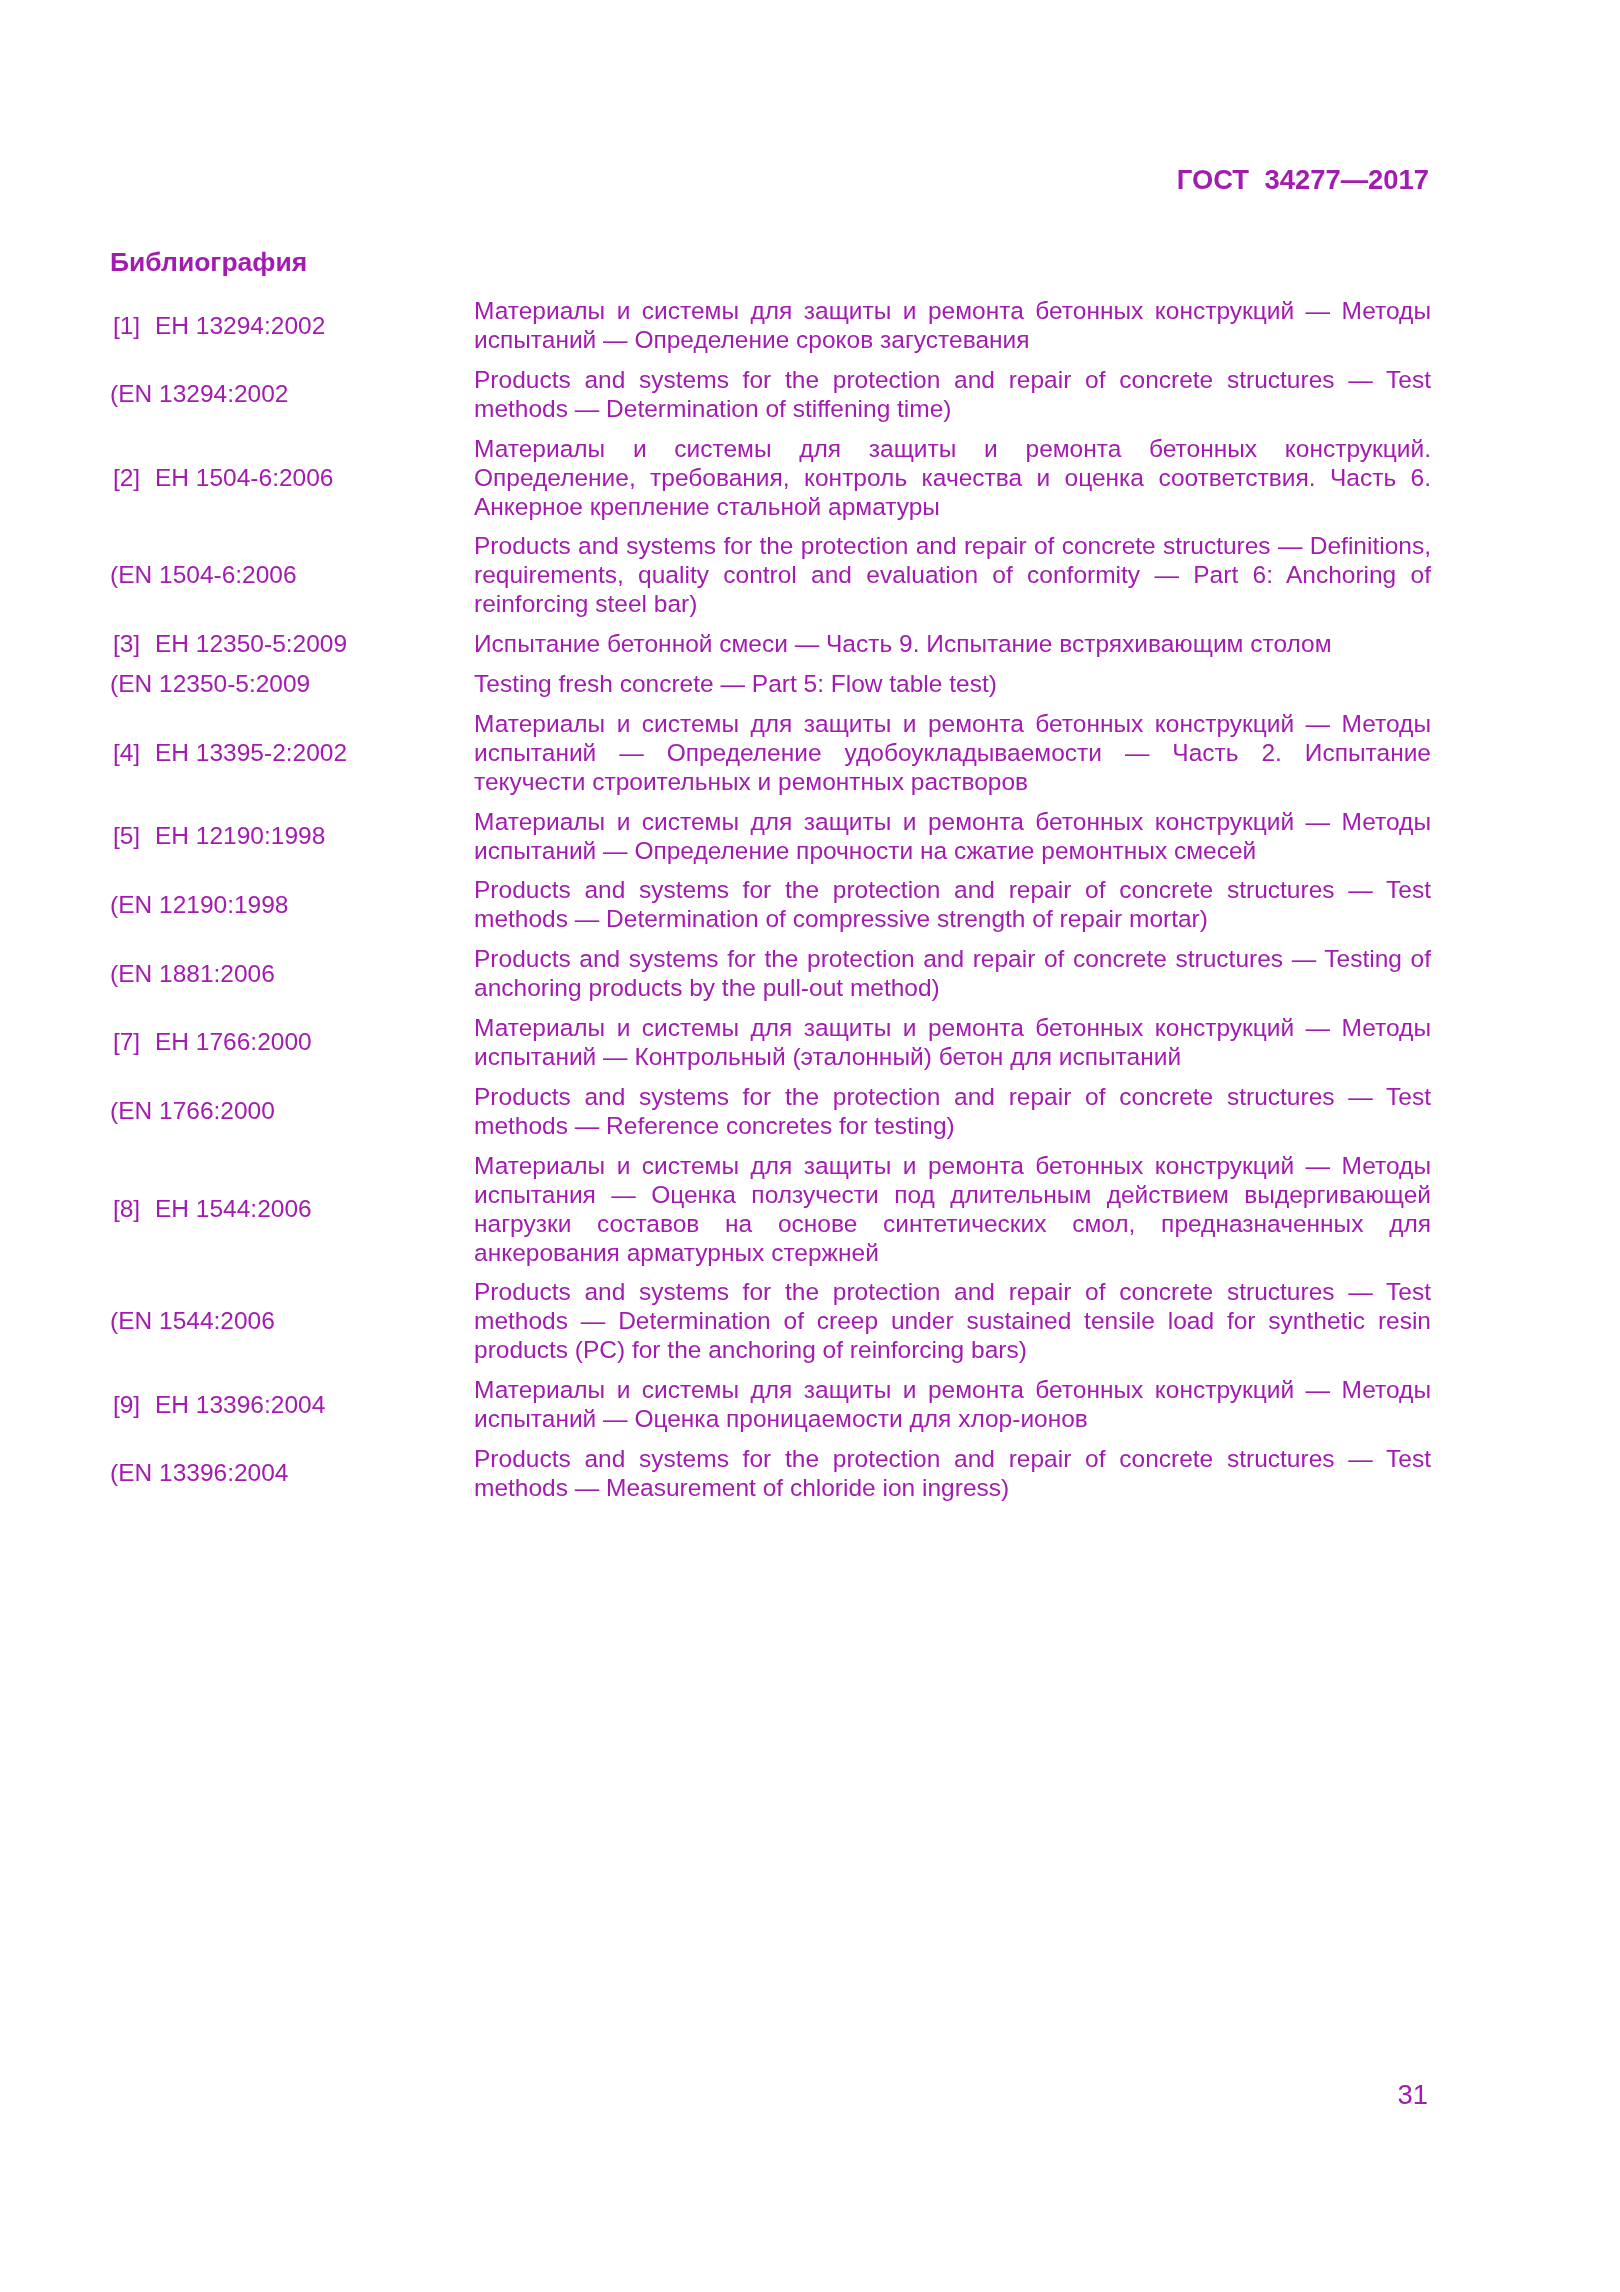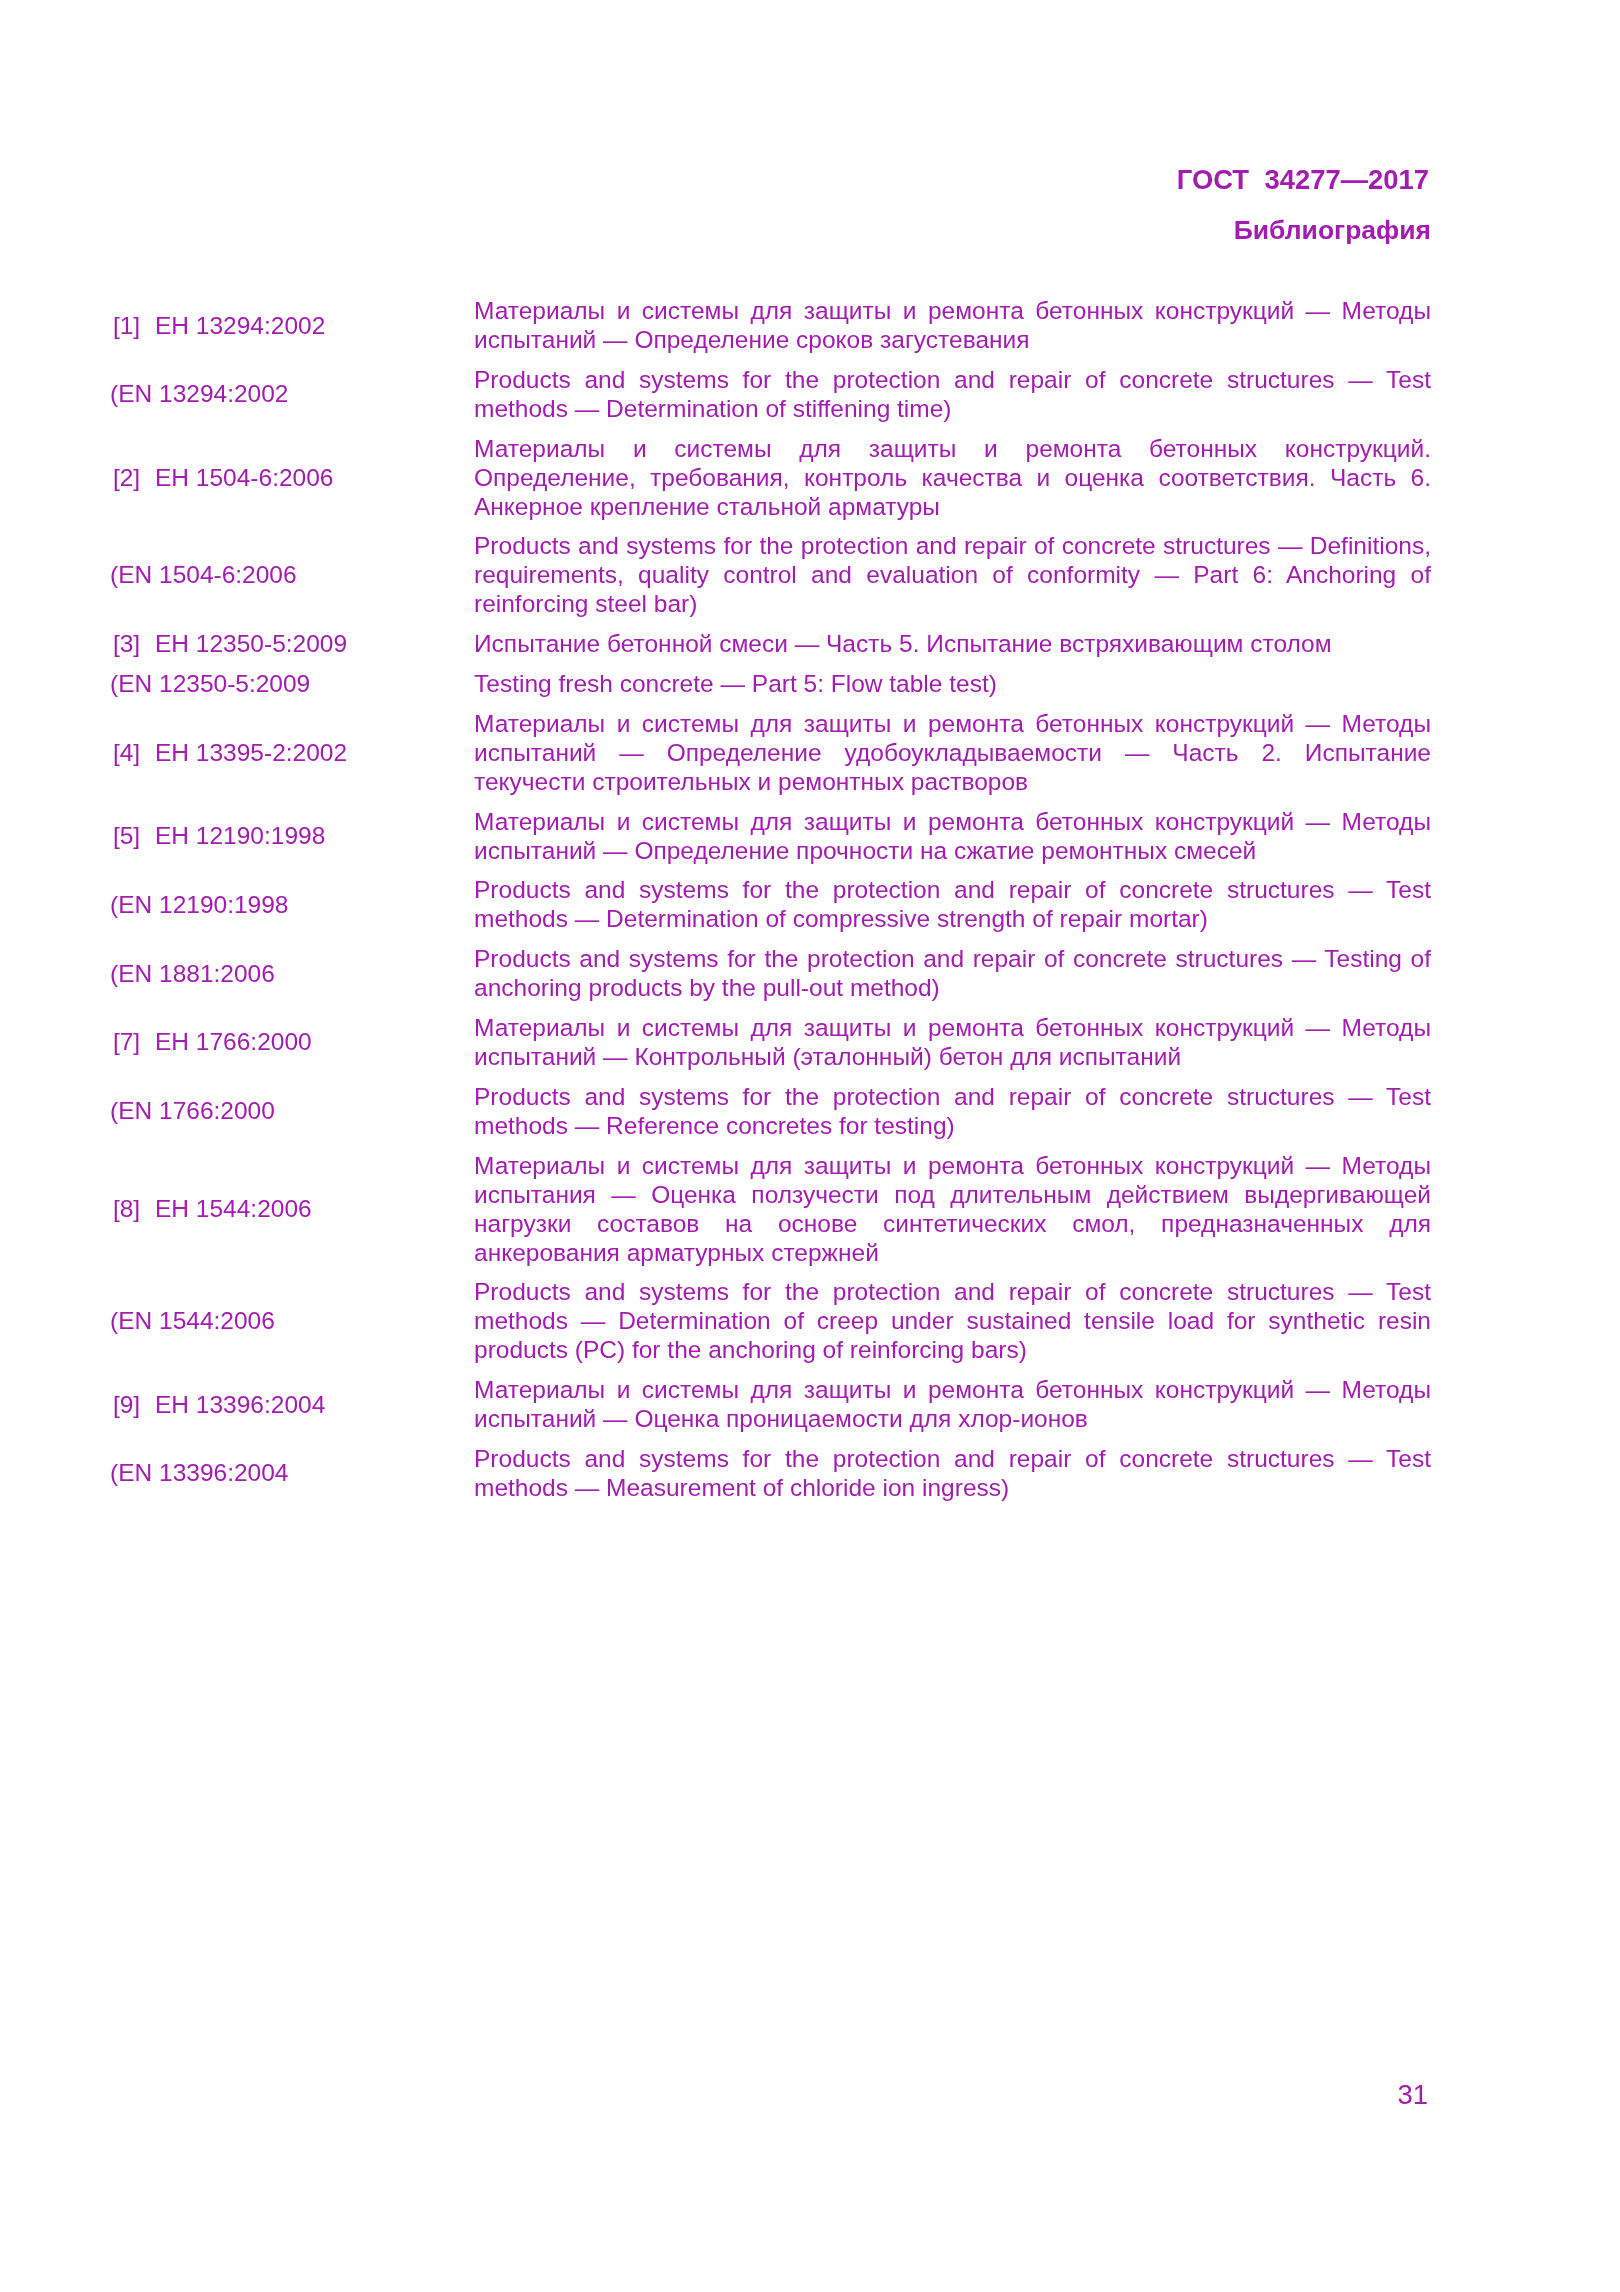--- a/index.html
+++ b/index.html
@@ -24,24 +24,24 @@
     position: absolute;
     top: 165px;
     right: 191px;
     font-size: 27.4px;
     font-weight: bold;
     word-spacing: 7.8px;
     white-space: nowrap;
   }
   .doc-title {
     position: absolute;
-    top: 216px;
+    top: 248px;
     left: 110px;
     width: 1321px;
-    text-align: right;
+    text-align: left;
     font-size: 26.5px;
     font-weight: bold;
   }
   .bibliography {
     position: absolute;
     top: 296px;
     left: 110px;
     width: 1321px;
   }
   .bib-row {
@@ -97,21 +97,21 @@
       <div class="ref-cell"><span class="ref-num">[2]</span><span>ЕН 1504-6:2006</span></div>
       <div class="text-cell">Материалы и системы для защиты и ремонта бетонных конструкций. Определение, требования, контроль качества и оценка соответствия. Часть 6. Анкерное крепление стальной арматуры</div>
     </div>
     <div class="bib-row">
       <div class="ref-cell">(EN 1504-6:2006</div>
       <div class="text-cell">Products and systems for the protection and repair of concrete structures — Definitions, requirements, quality control and evaluation of conformity — Part 6: Anchoring of reinforcing steel bar)</div>
     </div>
 
     <div class="bib-row">
       <div class="ref-cell"><span class="ref-num">[3]</span><span>ЕН 12350-5:2009</span></div>
-      <div class="text-cell">Испытание бетонной смеси — Часть 5. Испытание встряхивающим столом</div>
+      <div class="text-cell">Испытание бетонной смеси — Часть 9. Испытание встряхивающим столом</div>
     </div>
     <div class="bib-row">
       <div class="ref-cell">(EN 12350-5:2009</div>
       <div class="text-cell">Testing fresh concrete — Part 5: Flow table test)</div>
     </div>
 
     <div class="bib-row">
       <div class="ref-cell"><span class="ref-num">[4]</span><span>ЕН 13395-2:2002</span></div>
       <div class="text-cell">Материалы и системы для защиты и ремонта бетонных конструкций — Методы испы­таний — Определение удобоукладываемости — Часть 2. Испытание текучести стро­ительных и ремонтных растворов</div>
     </div>

